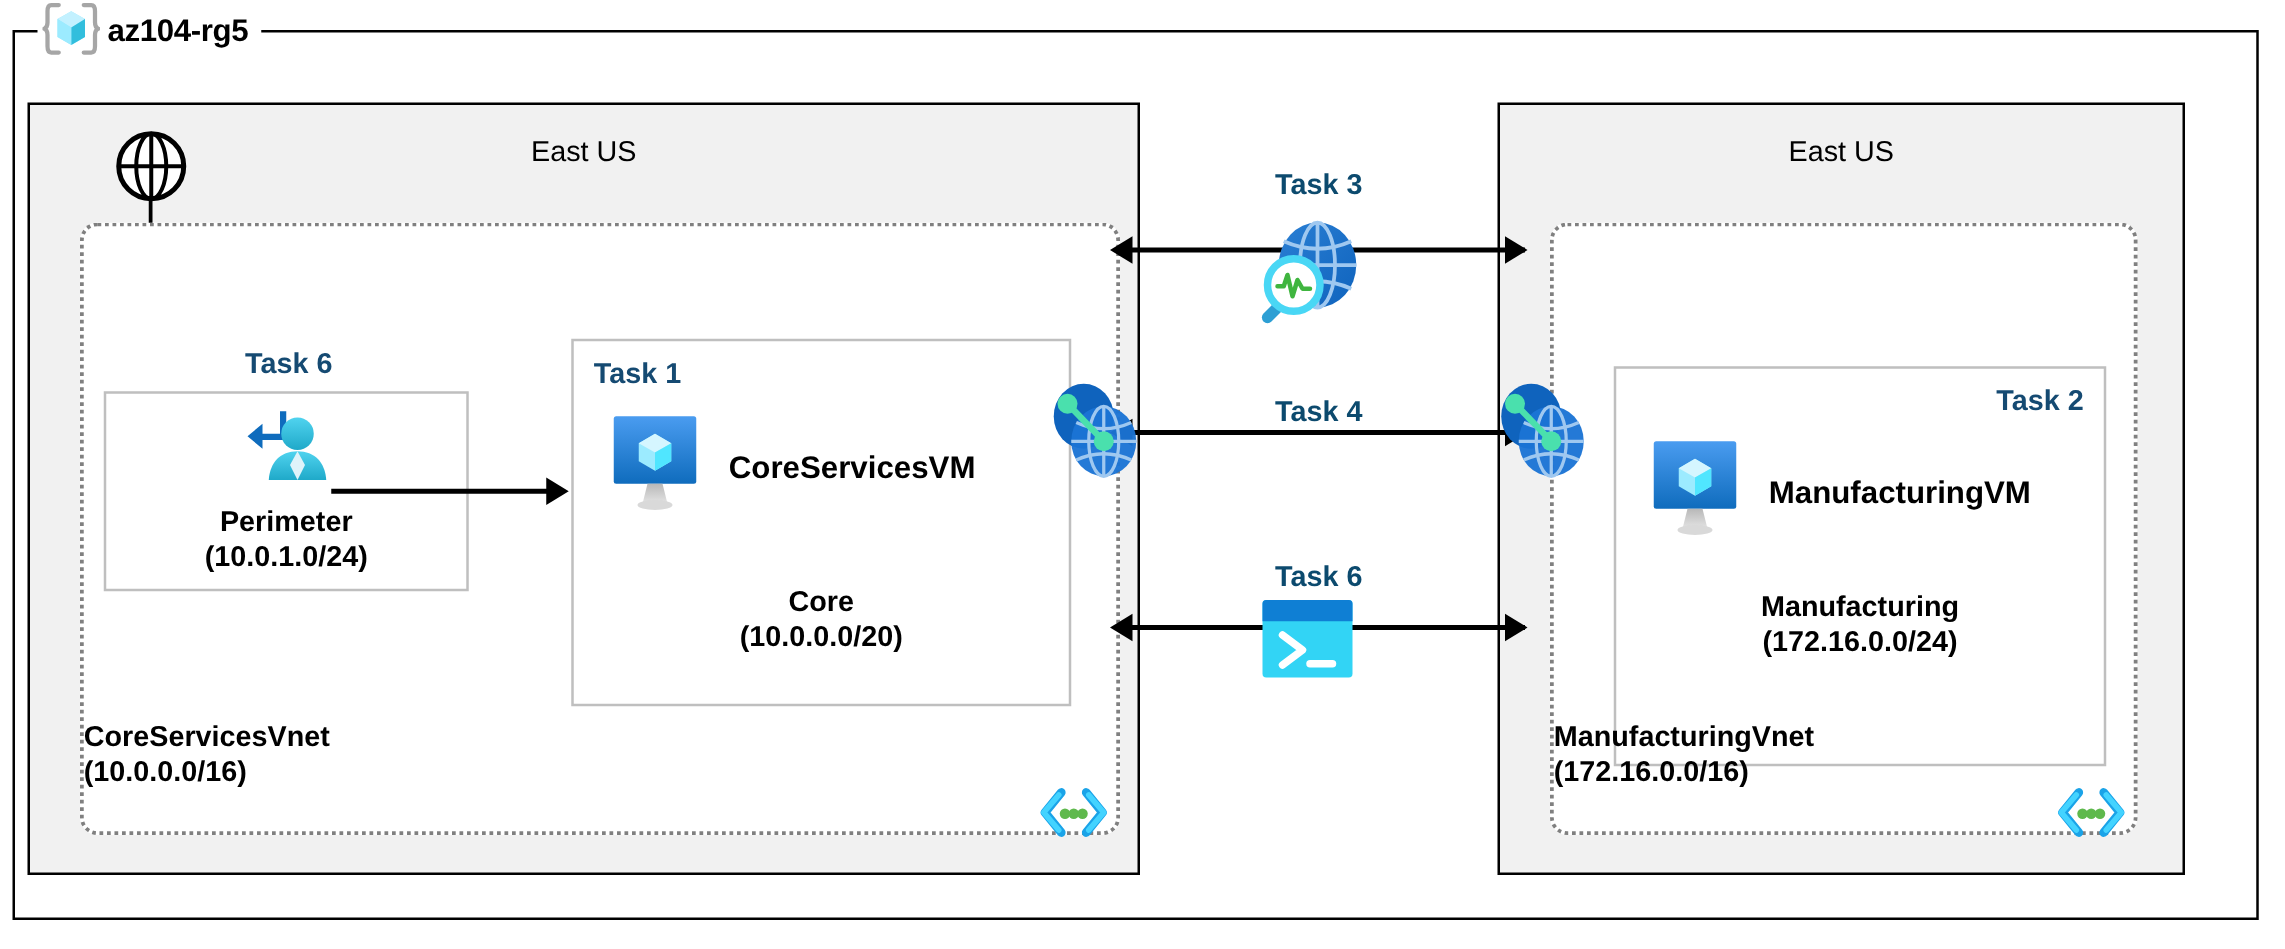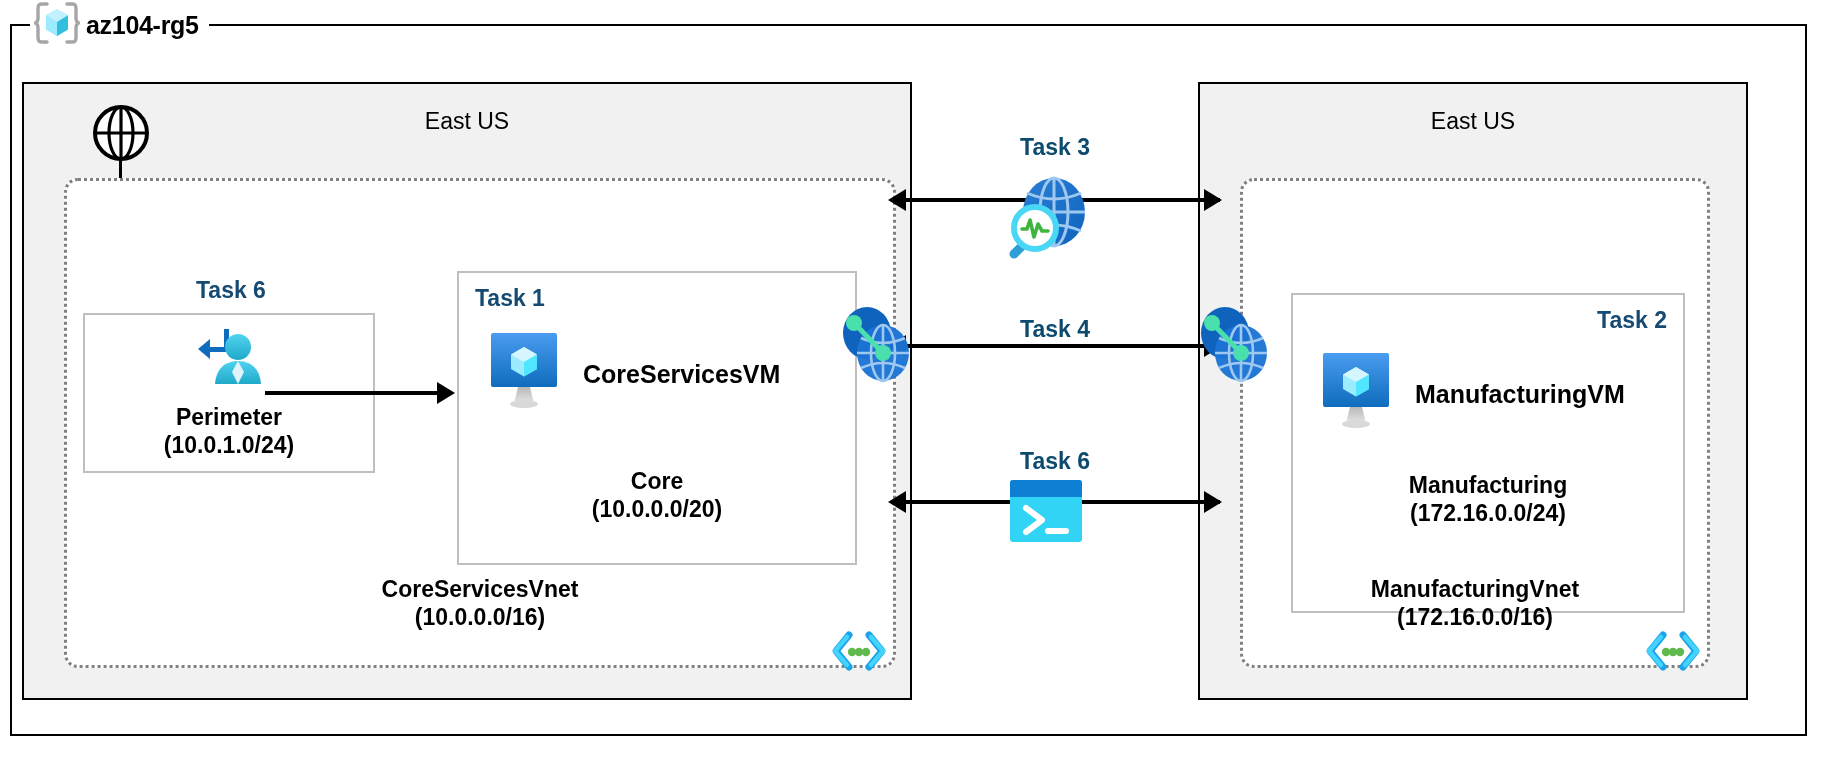--- a/index.html
+++ b/index.html
@@ -80,21 +80,20 @@
     background: #ffffff;
     box-sizing: border-box;
   }
   #vnet-core { left: 40px;  top: 94px; width: 832px; height: 490px; }
   #vnet-manu { left: 40px;  top: 94px; width: 470px; height: 490px; }
   .vnet-label {
     position: absolute;
     left: 0;
     right: 0;
     bottom: 34px;
-    text-align: center;
     font-size: 23px;
     font-weight: bold;
     color: #000000;
     line-height: 1.22;
   }
 
   
   .subnet {
     position: absolute;
     border: 2px solid #bfbfbf;

